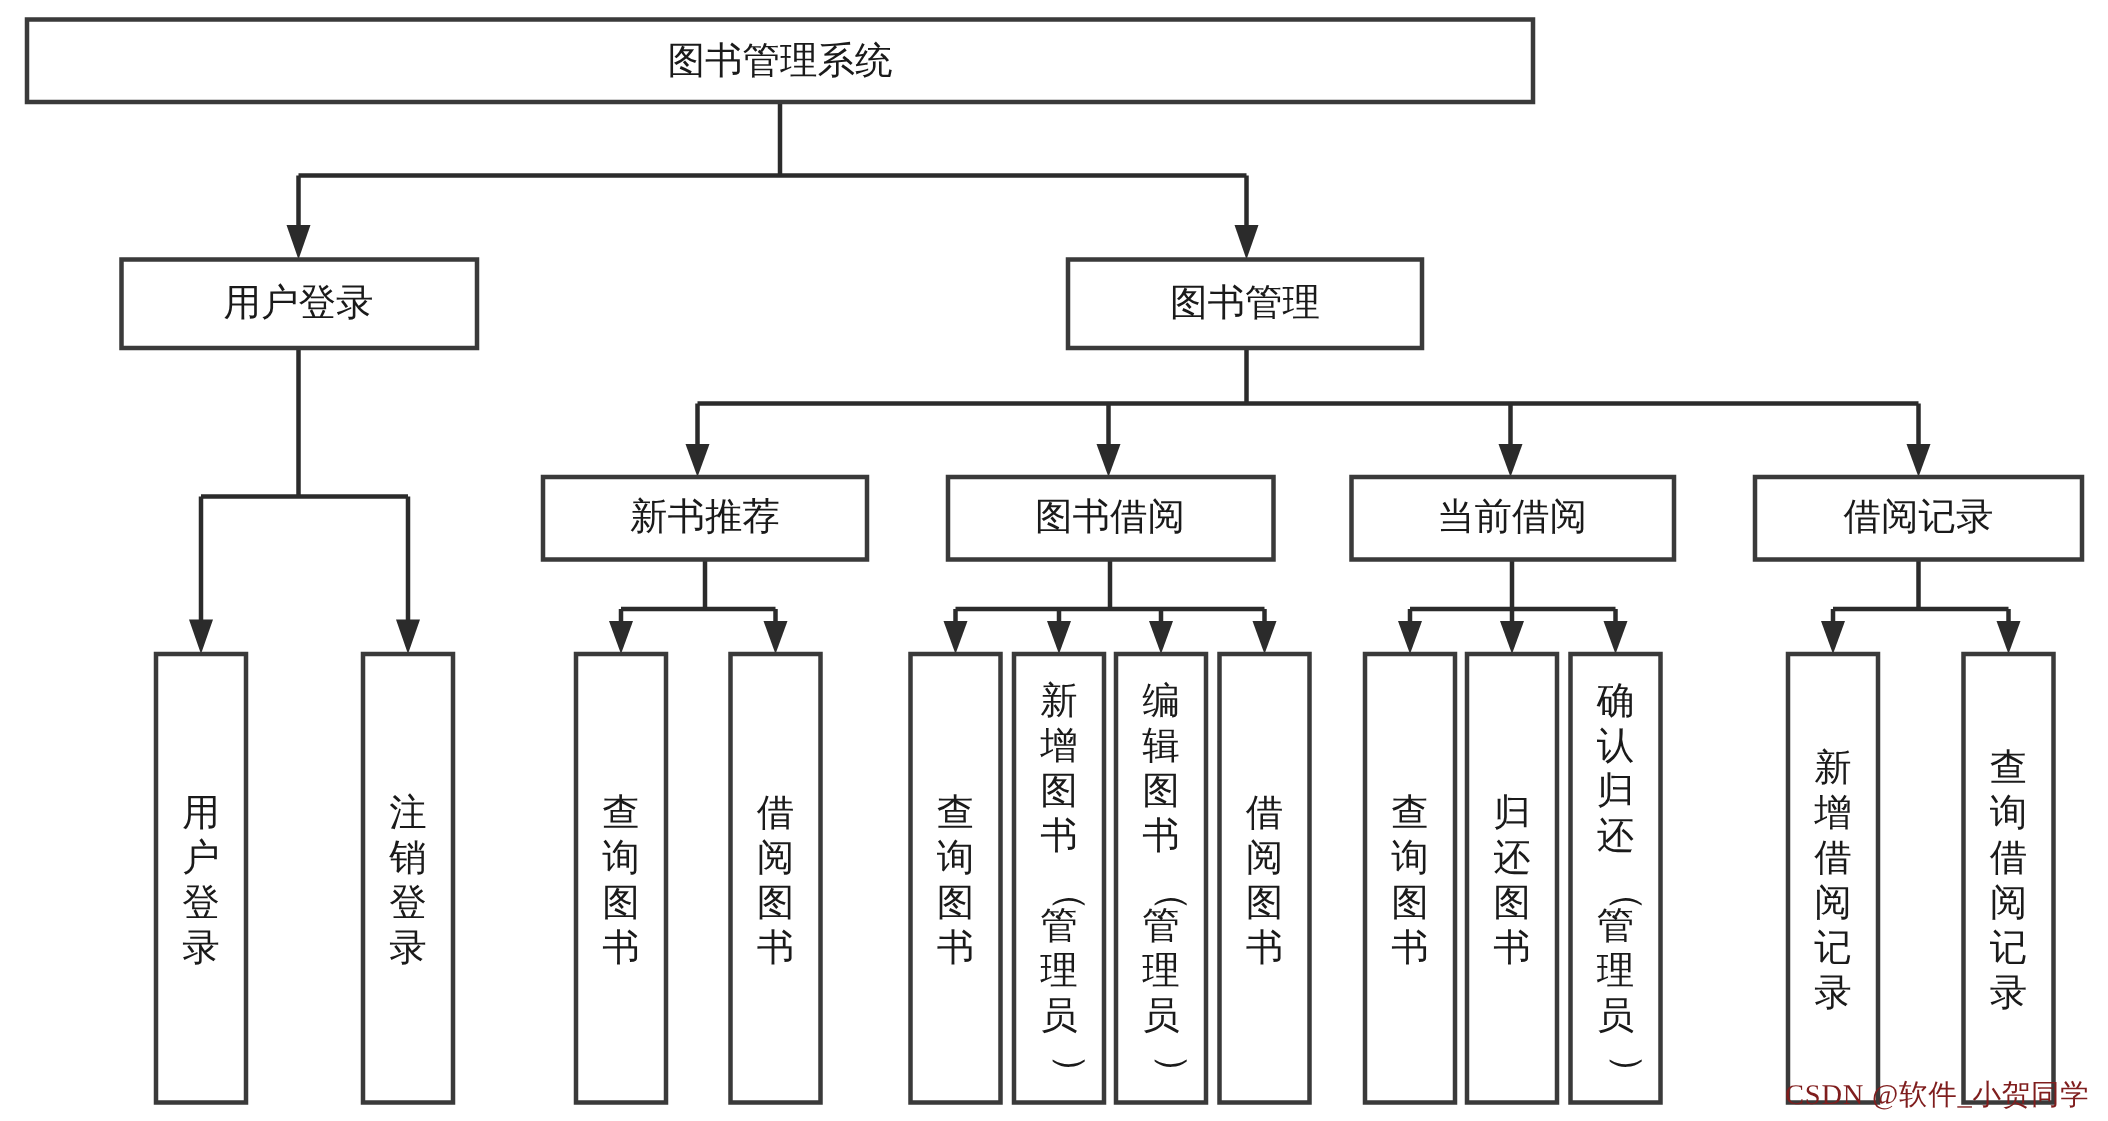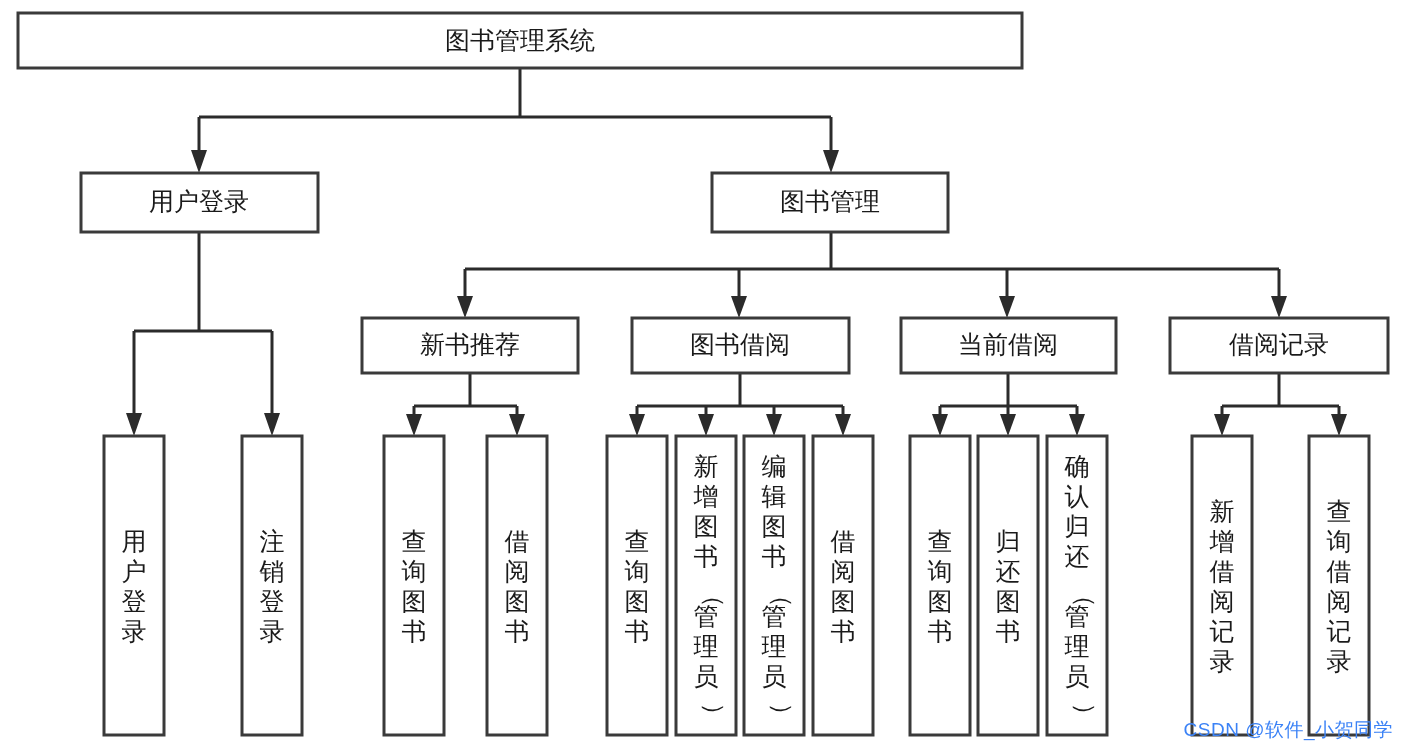--- a/index.html
+++ b/index.html
@@ -51,23 +51,23 @@
   .leaf-label {
     font-family: "DejaVu Sans", "Liberation Sans", sans-serif;
     font-size: 25px;
     fill: #1a1a1a;
     text-anchor: middle;
   }
   .watermark {
     position: absolute;
     right: 12px;
     bottom: 4px;
-    font-family: Liberation Sans, sans-serif;
+    font-family: Liberation Serif, serif;
     font-size: 19px;
-    color: #3b82f6;
+    color: #7f1d1d;
     white-space: nowrap;
     letter-spacing: 0.5px;
     margin-left: 32px;
   }
 </style>
 </head>
 <body>
 
 <div id="diagram-root">
   <svg class="flow" viewBox="0 0 1405 747" xmlns="http://www.w3.org/2000/svg">

